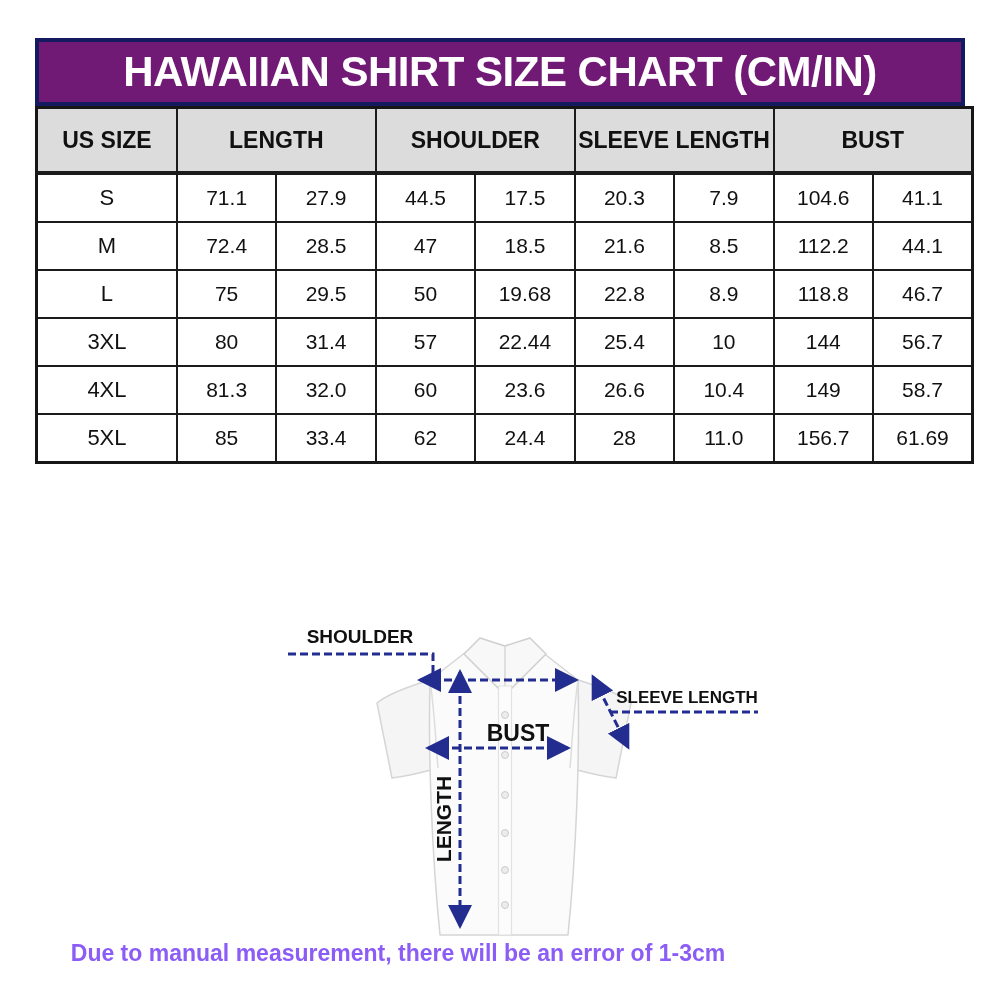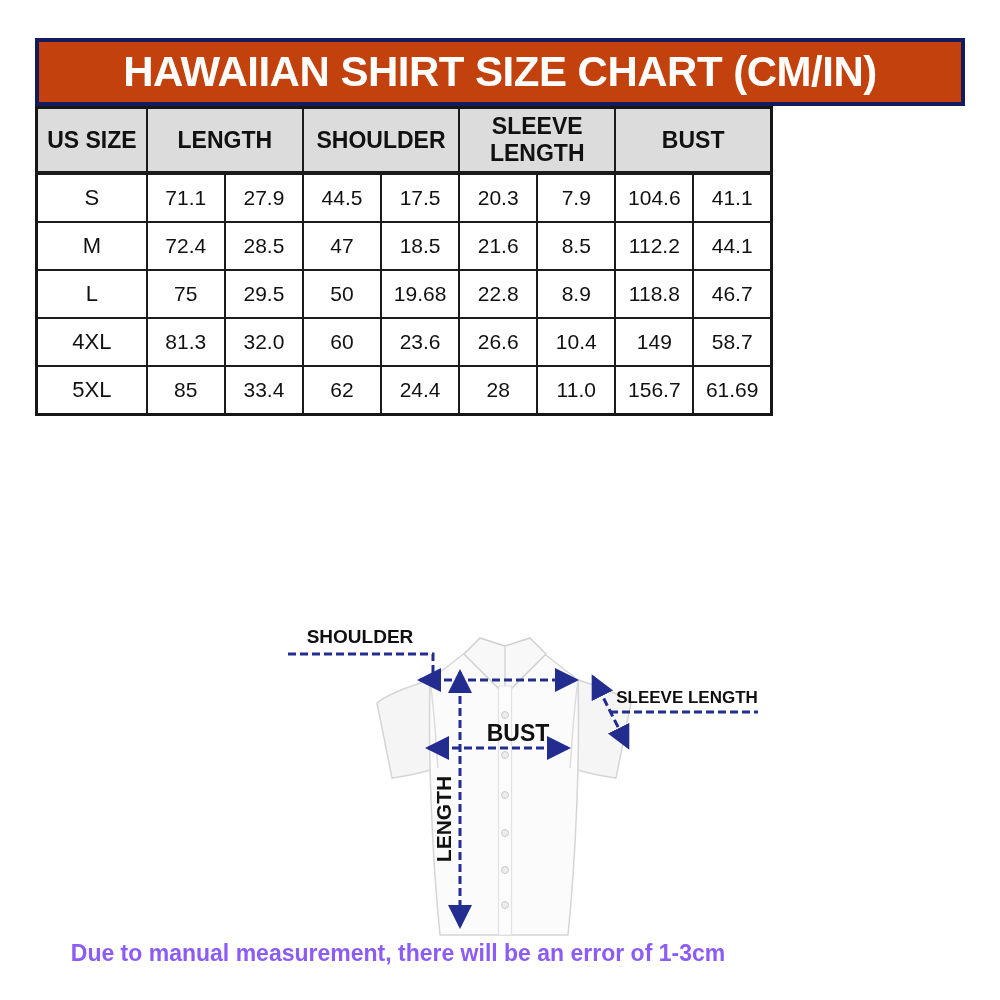--- a/index.html
+++ b/index.html
@@ -1,27 +1,27 @@
 <!DOCTYPE html>
 <html><head>
 <meta charset="utf-8">
 <style>
   html,body{margin:0;padding:0;background:#ffffff;}
   .page{position:relative;width:1000px;height:1000px;background:#ffffff;
         font-family:"Liberation Sans",sans-serif;overflow:hidden;}
 
   
   .banner{position:absolute;left:35px;top:38px;width:930px;height:68px;
-          box-sizing:border-box;background:#c2410c;border:4px solid #141a5e;
+          box-sizing:border-box;background:#701a75;border:4px solid #141a5e;
           display:flex;align-items:center;justify-content:center;}
   .banner span{color:#ffffff;font-size:42px;font-weight:bold;letter-spacing:-0.5px;
                white-space:nowrap;}
 
   
-  table.size-table{position:absolute;left:35px;top:106px;width:738px;
+  table.size-table{position:absolute;left:35px;top:106px;width:939px;
         border-collapse:collapse;table-layout:fixed;border:3px solid #161616;padding-left:16px;}
   .size-table th,.size-table td{border:2px solid #1b1b1b;text-align:center;
         vertical-align:middle;color:#111;padding:0;}
   .size-table .group-th{background:#dcdcdc;height:62px;font-size:23px;font-weight:bold;
         border-bottom-width:4px;}
   .size-table .units th{background:#ffffff;height:50px;font-size:22px;font-weight:bold;
         border-bottom-width:3px;}
   .size-table tbody th{font-weight:normal;font-size:22px;height:46px;background:#fff;}
   .size-table tbody td{font-weight:normal;font-size:21px;height:46px;background:#fff;}
 
@@ -97,20 +97,31 @@
           <td>75</td>
           <td>29.5</td>
           <td>50</td>
           <td>19.68</td>
           <td>22.8</td>
           <td>8.9</td>
           <td>118.8</td>
           <td>46.7</td>
         </tr>
         <tr>
+          <th>3XL</th>
+          <td>80</td>
+          <td>31.4</td>
+          <td>57</td>
+          <td>22.44</td>
+          <td>25.4</td>
+          <td>10</td>
+          <td>144</td>
+          <td>56.7</td>
+        </tr>
+        <tr>
           <th>4XL</th>
           <td>81.3</td>
           <td>32.0</td>
           <td>60</td>
           <td>23.6</td>
           <td>26.6</td>
           <td>10.4</td>
           <td>149</td>
           <td>58.7</td>
         </tr>

